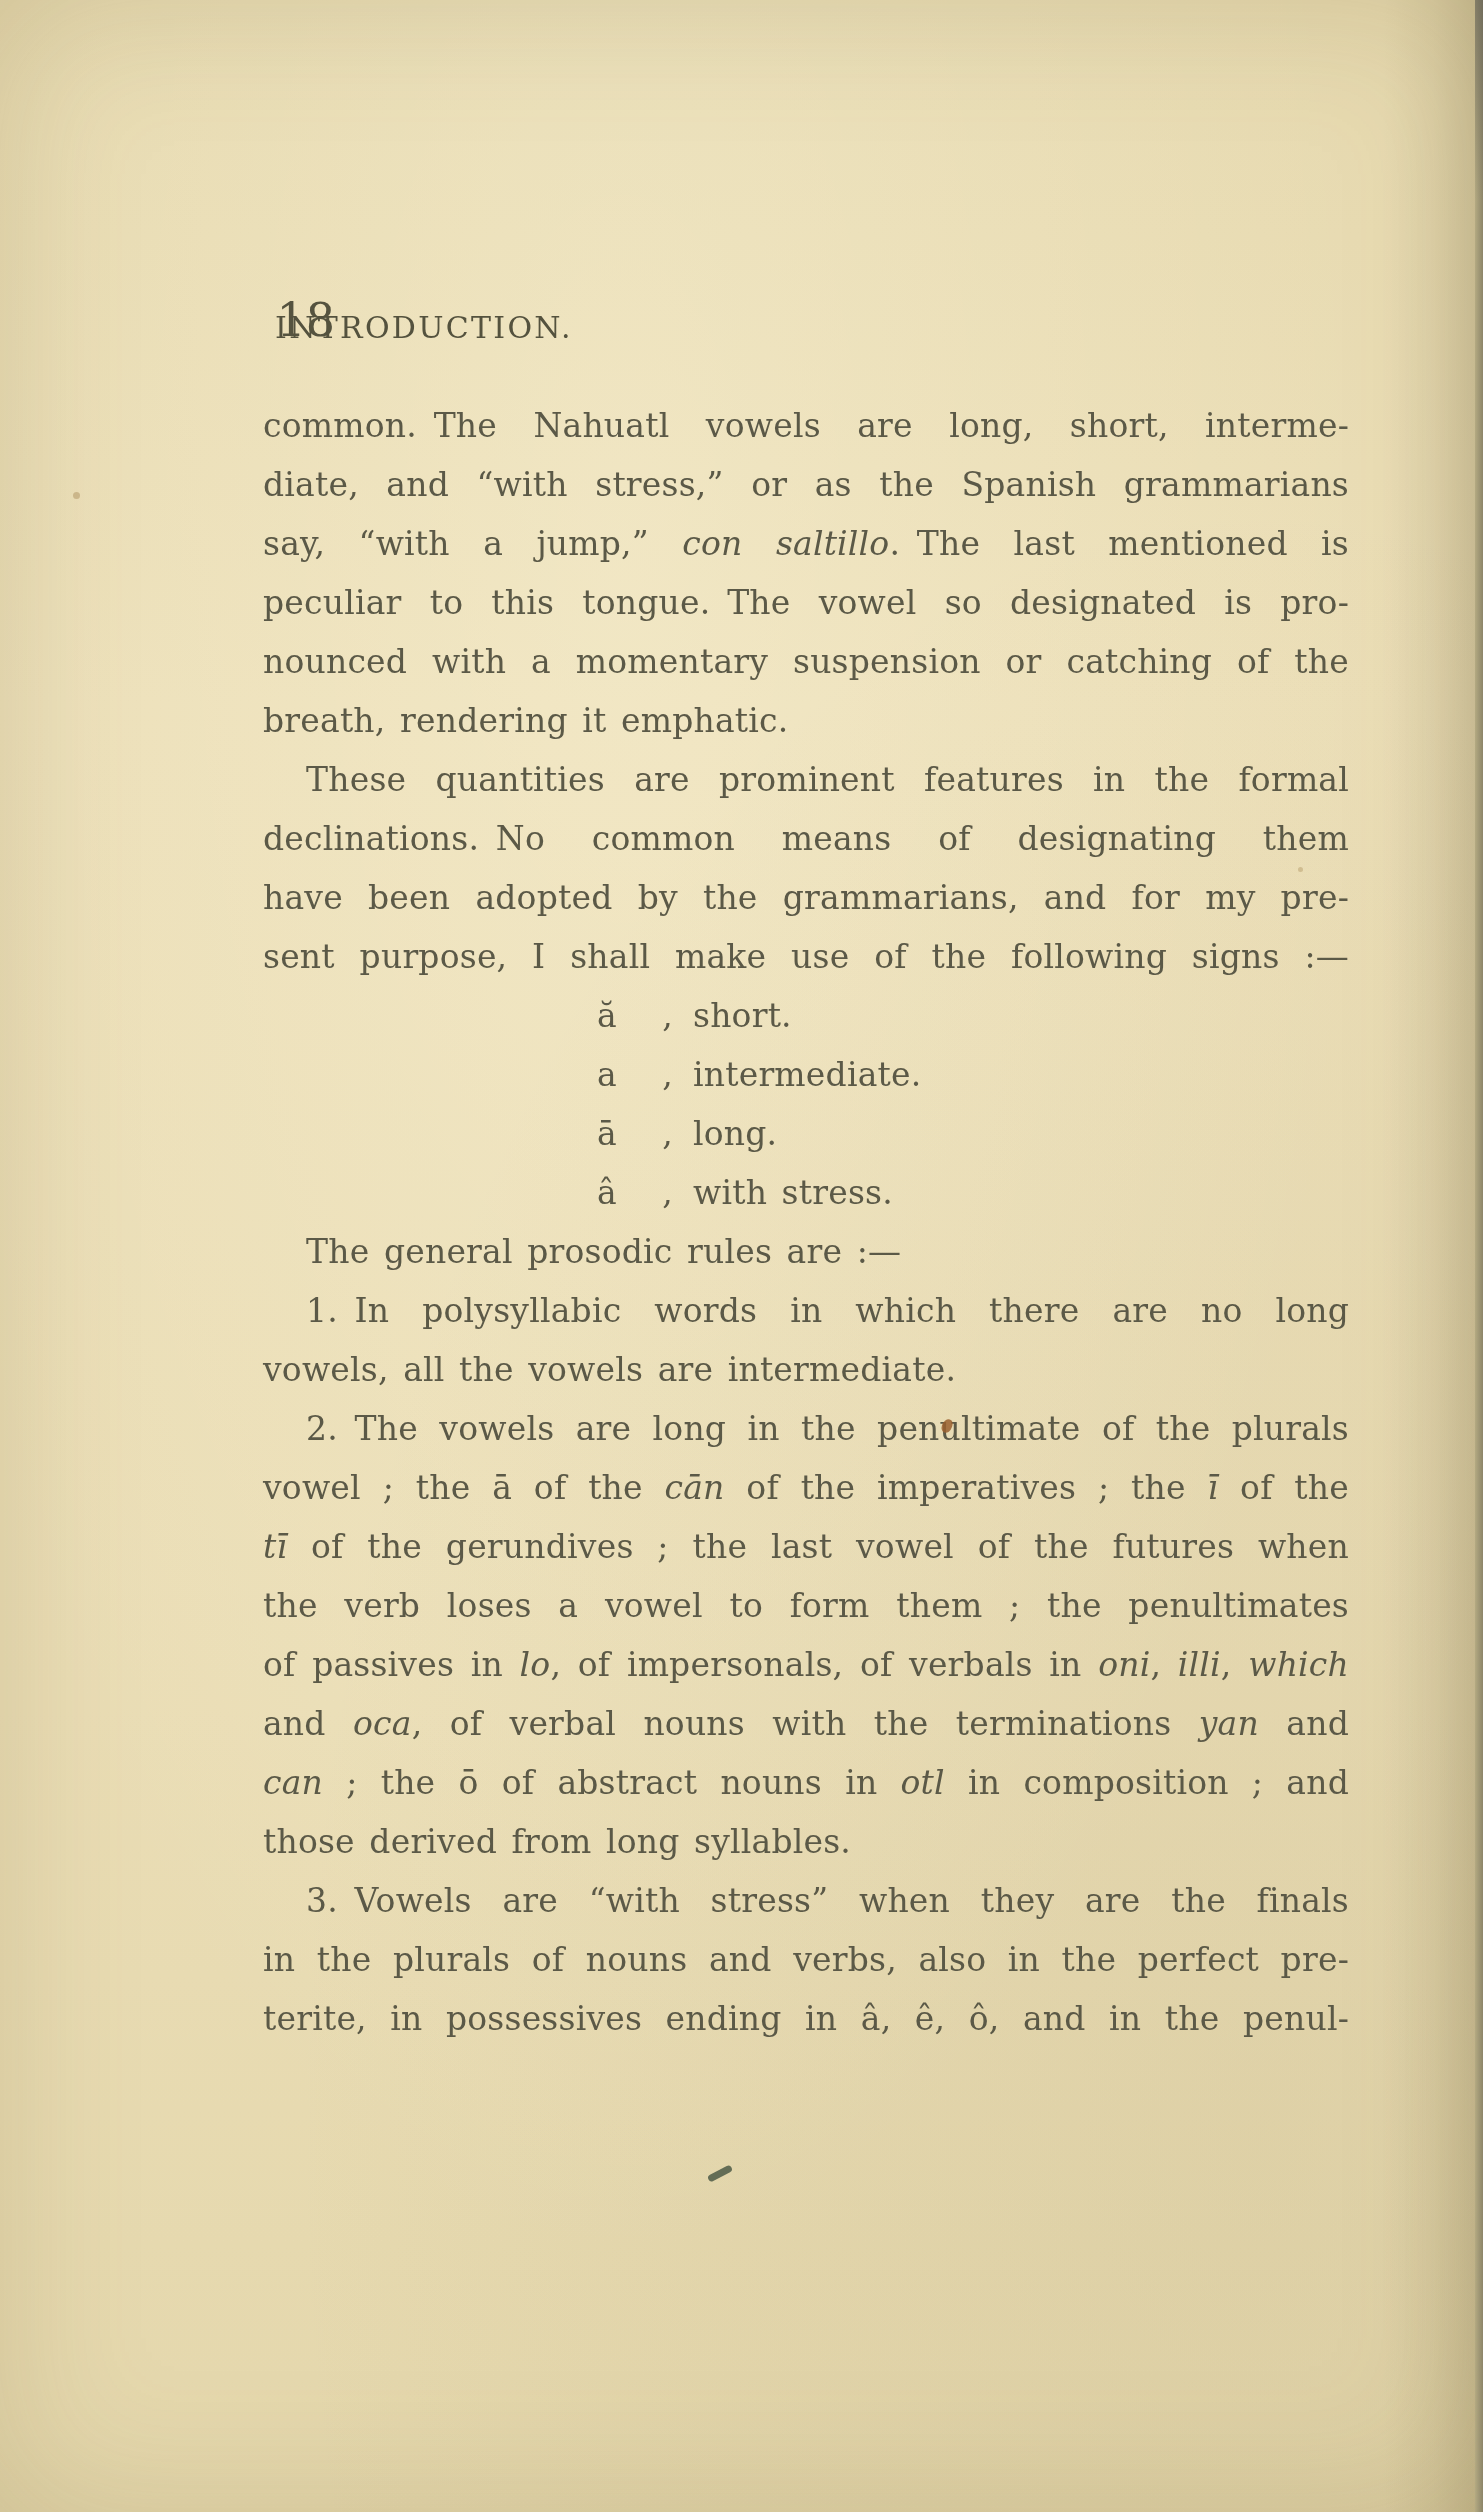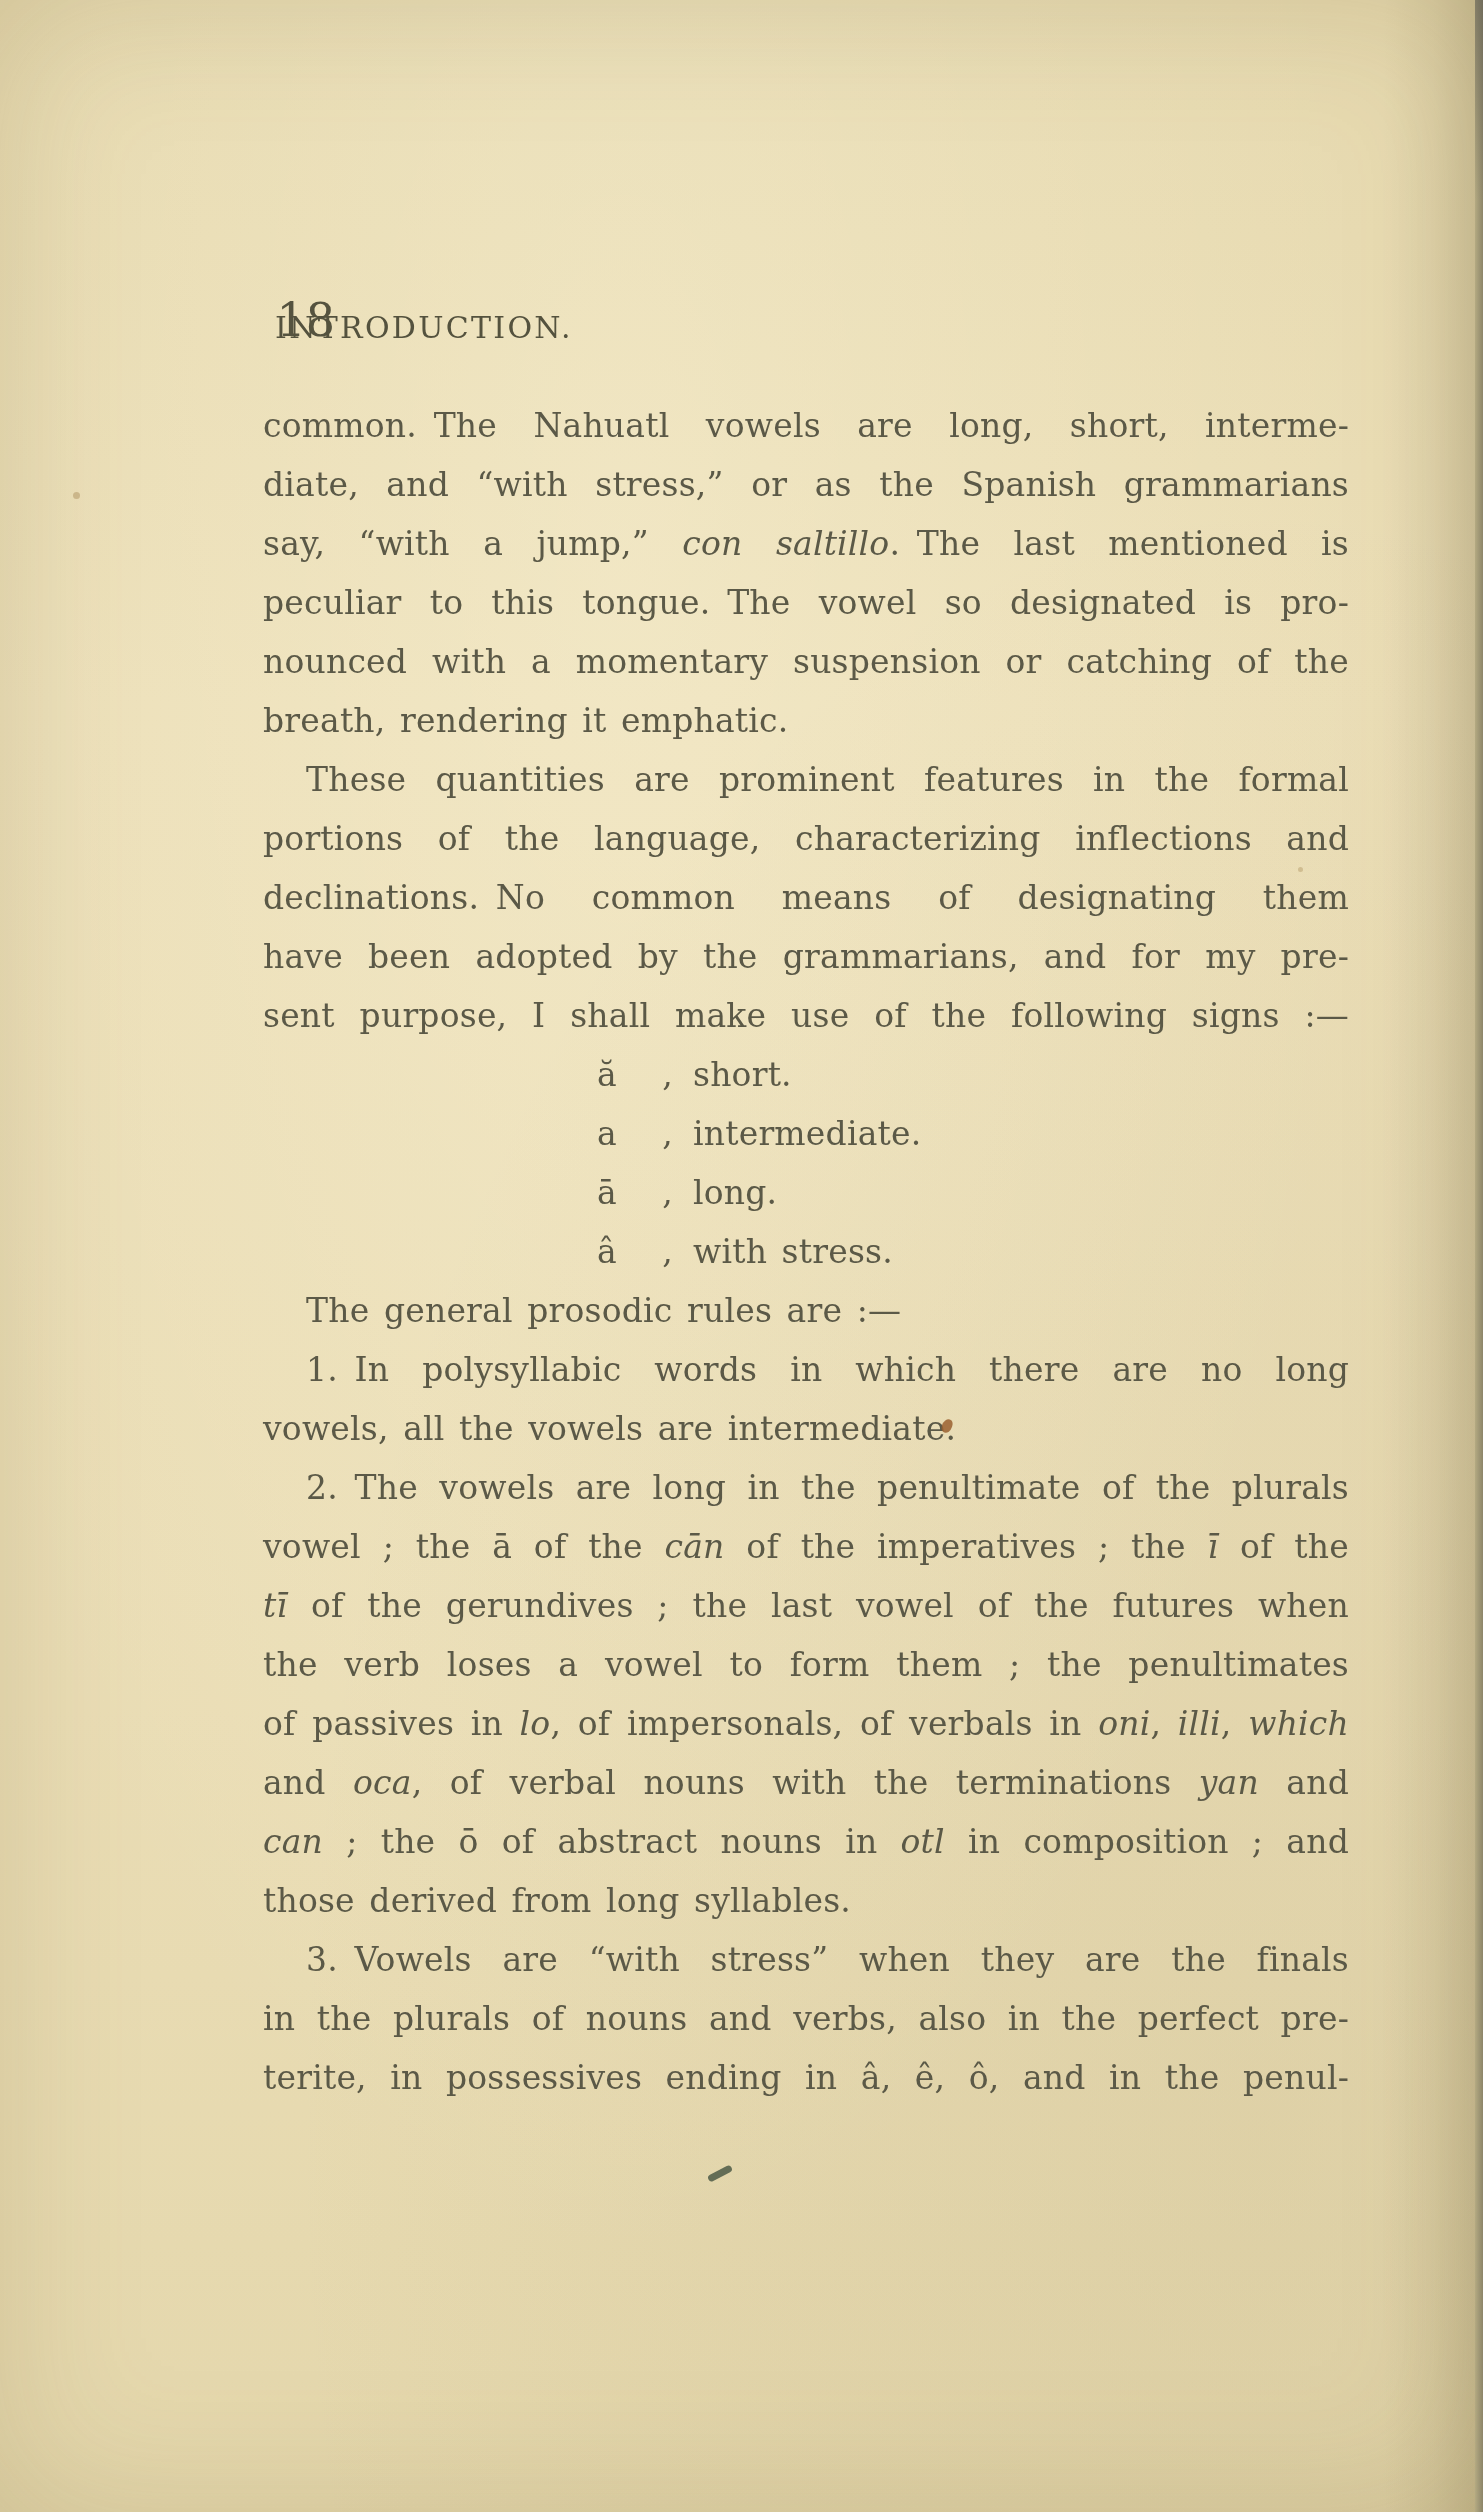--- a/index.html
+++ b/index.html
@@ -87,21 +87,20 @@
   <div class="text">
 
     <div class="ln j">common. The Nahuatl vowels are long, short, interme-</div>
     <div class="ln j">diate, and “with stress,” or as the Spanish grammarians</div>
     <div class="ln j">say, “with a jump,” <i>con saltillo</i>. The last mentioned is</div>
     <div class="ln j">peculiar to this tongue. The vowel so designated is pro-</div>
     <div class="ln j">nounced with a momentary suspension or catching of the</div>
     <div class="ln">breath, rendering it emphatic.</div>
 
     <div class="ln ind j">These quantities are prominent features in the formal</div>
-    <div class="ln j">portions of the language, characterizing inflections and</div>
     <div class="ln j">declinations. No common means of designating them</div>
     <div class="ln j">have been adopted by the grammarians, and for my pre-</div>
     <div class="ln j">sent purpose, I shall make use of the following signs :—</div>
 
     <div class="sign-row">
       <span class="sym">ă</span>
       <span class="com">,</span>
       <span class="lab">short.</span>
     </div>
     <div class="sign-row">

